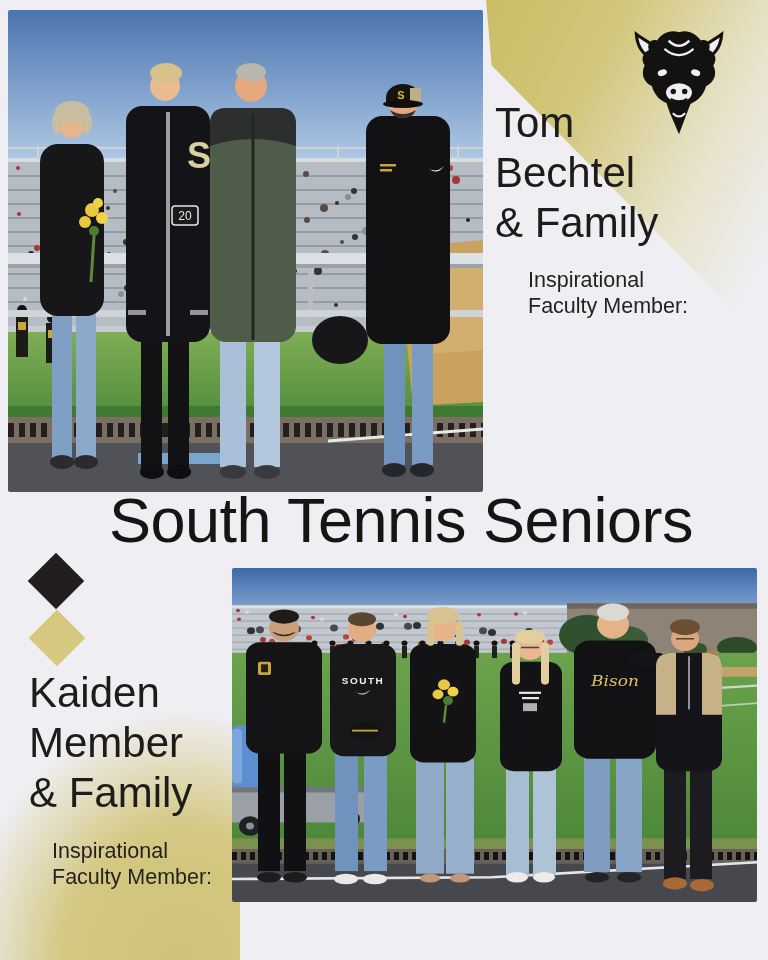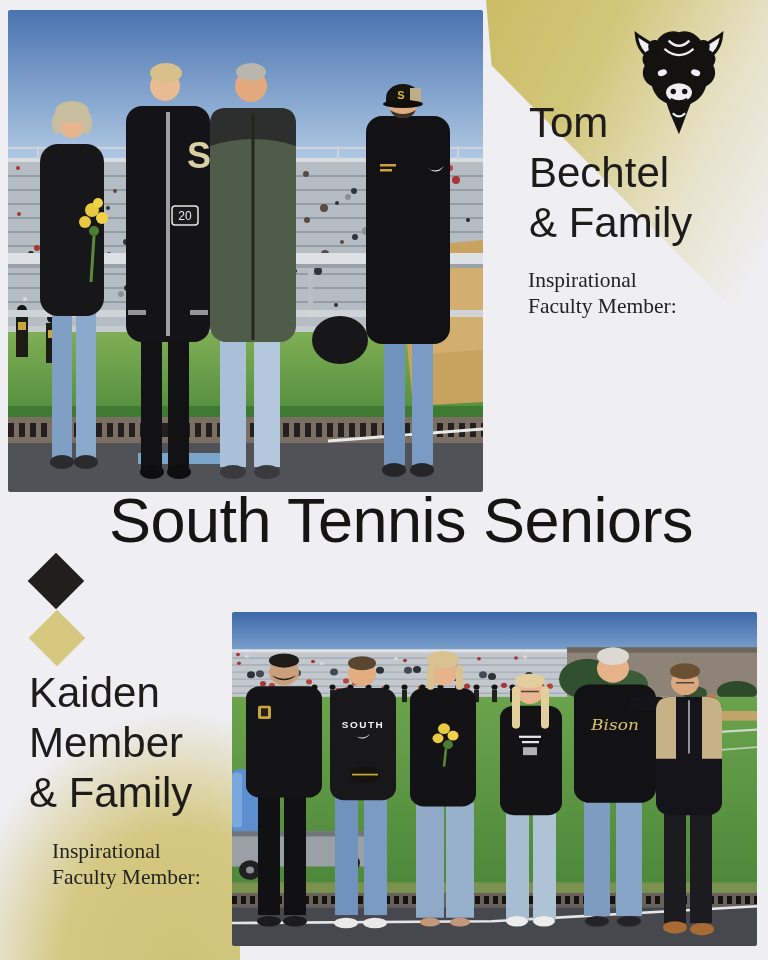--- a/index.html
+++ b/index.html
@@ -14,29 +14,29 @@
     clip-path:polygon(0 0,100% 0,100% 100%,2% 19%);
   }
   .accent-bl{
     position:absolute; left:0; top:580px; width:240px; height:380px;
     background:radial-gradient(ellipse 280px 330px at 75% 102%,
       #cfc278 0%, #d4c882 42%, rgba(239,238,243,0) 78%);
   }
   
   .photo{position:absolute; overflow:hidden; border-radius:2px;}
   .photo-top{left:8px; top:10px; width:475px; height:482px;}
-  .photo-bottom{left:232px; top:568px; width:525px; height:334px;margin-top:44px;}
+  .photo-bottom{left:232px; top:568px; width:525px; height:334px;}
   .photo svg{display:block; width:100%; height:100%;}
   
   .bison{position:absolute; left:627px; top:26px; width:104px; height:112px;}
   
   .name-block{position:absolute; font-size:42px; line-height:50px; letter-spacing:0; color:#1d1c1a;}
-  .name-top{left:529px; top:98px;}
+  .name-top{left:495px; top:98px;}
   .name-bottom{left:29px; top:668px;}
-  .credit-block{position:absolute; font-size:21.5px; line-height:25.5px; color:#242321;font-family:Liberation Serif, serif;}
+  .credit-block{position:absolute; font-size:21.5px; line-height:25.5px; color:#242321;}
   .credit-top{left:528px; top:268px;}
   .credit-bottom{left:52px; top:839px;}
   .main-title{
     position:absolute; left:34px; top:485px; width:734px;
     text-align:center; font-size:63px; line-height:70px; letter-spacing:-0.5px; color:#161514;
   }
   
   .diamond{position:absolute; width:40px; height:40px; transform:rotate(45deg);}
   .diamond-black{left:36px; top:561px; background:#221e1d;}
   .diamond-gold{left:37px; top:618px; background:#d6c97f;}

